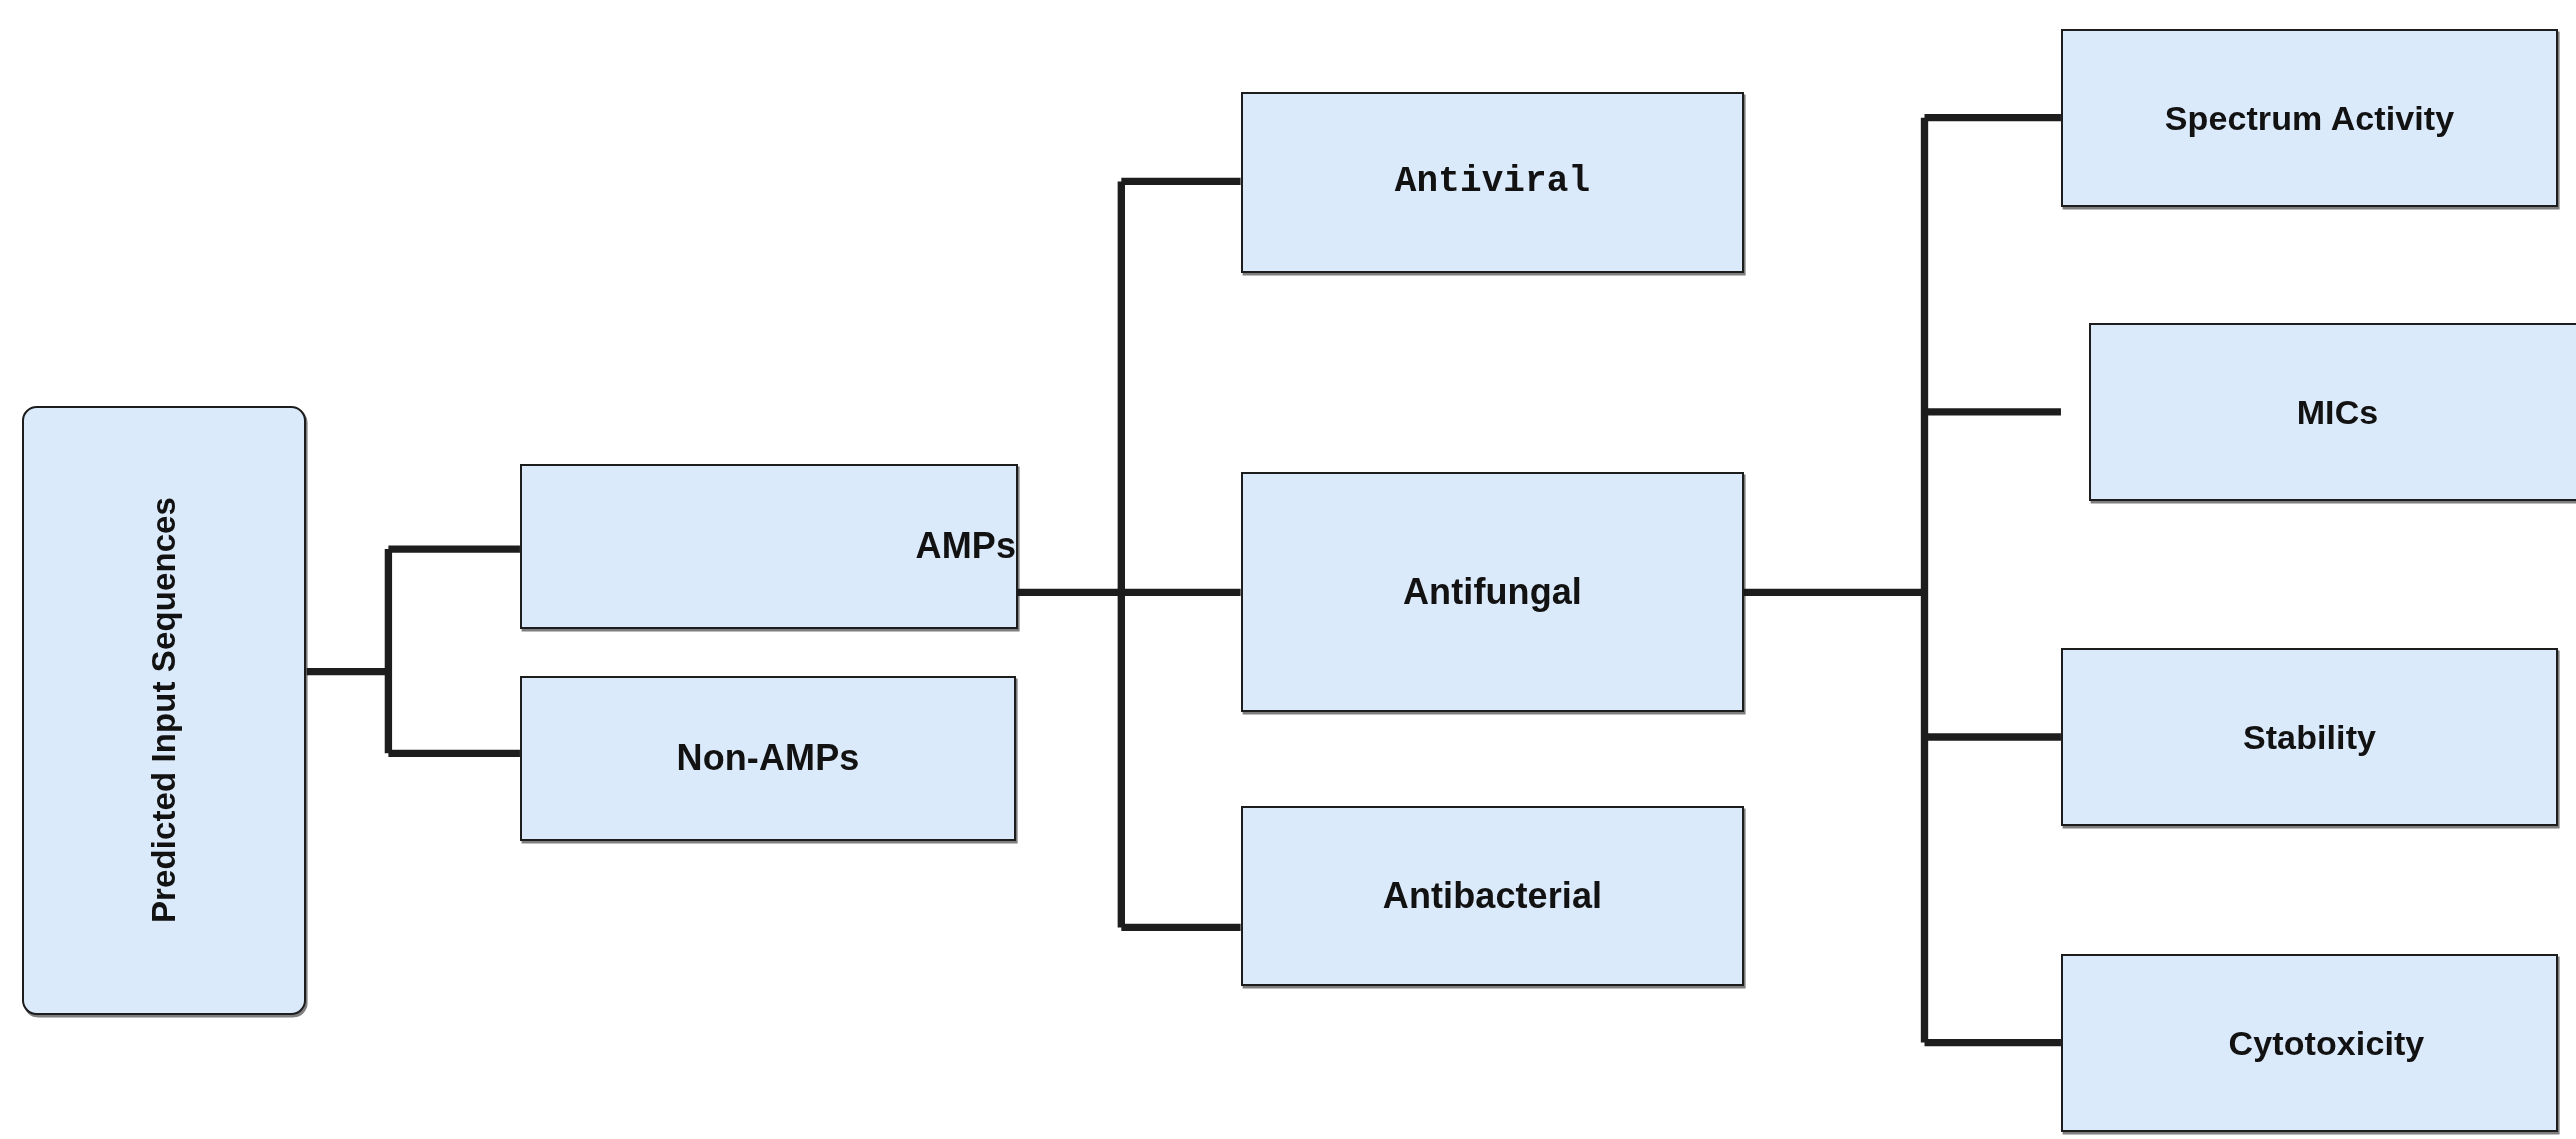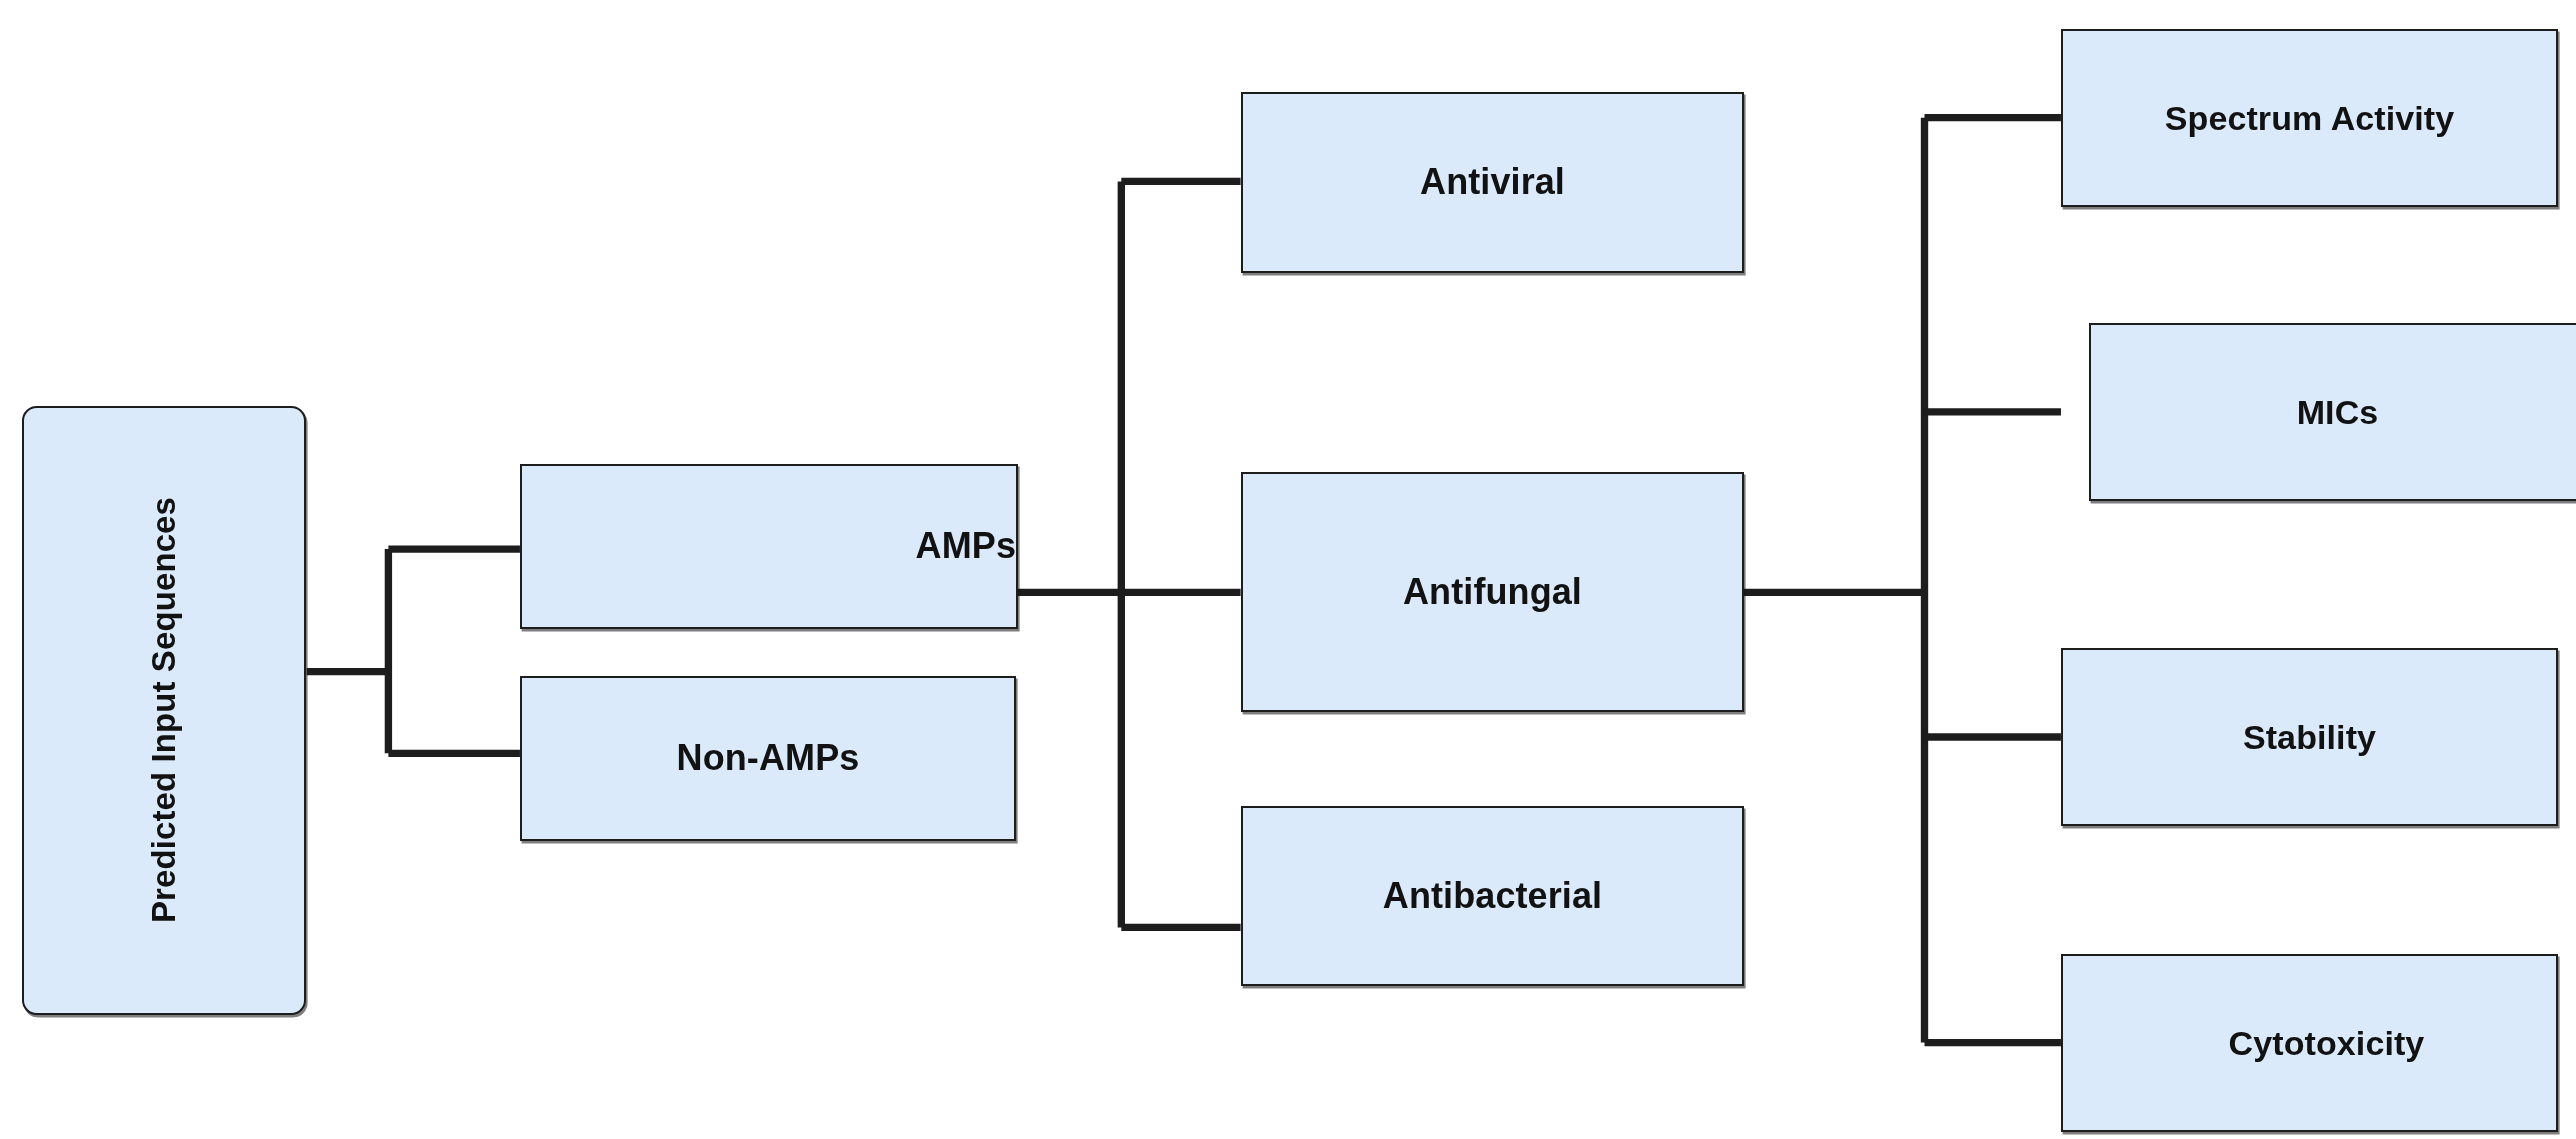--- a/index.html
+++ b/index.html
@@ -58,21 +58,21 @@
     transform: rotate(180deg);
     font-size: 33px;
   }
   
   #node-amps      { left: 520px; top: 464px;  width: 498px; height: 165px; justify-content: flex-end; }
   #node-nonamps   { left: 520px; top: 676px;  width: 496px; height: 165px; }
   #node-amps .label,
   #node-nonamps .label { font-size: 36px; }
 
   
-  #node-antiviral     { left: 1241px; top: 92px;  width: 503px; height: 181px; }
+  #node-antiviral     { left: 1241px; top: 92px;  width: 503px; height: 181px; font-family: Liberation Mono, monospace; }
   #node-antifungal    { left: 1241px; top: 472px;  width: 503px; height: 240px; }
   #node-antibacterial { left: 1241px; top: 806px; width: 503px; height: 180px; }
   #node-antiviral .label,
   #node-antifungal .label,
   #node-antibacterial .label { font-size: 36px; }
 
   
   #node-spectrum     { left: 2061px; top: 29px;   width: 497px; height: 178px; }
   #node-mics         { left: 2061px; top: 323px;  width: 497px; height: 178px; margin-left: 28px; }
   #node-stability    { left: 2061px; top: 648px;  width: 497px; height: 178px; }

